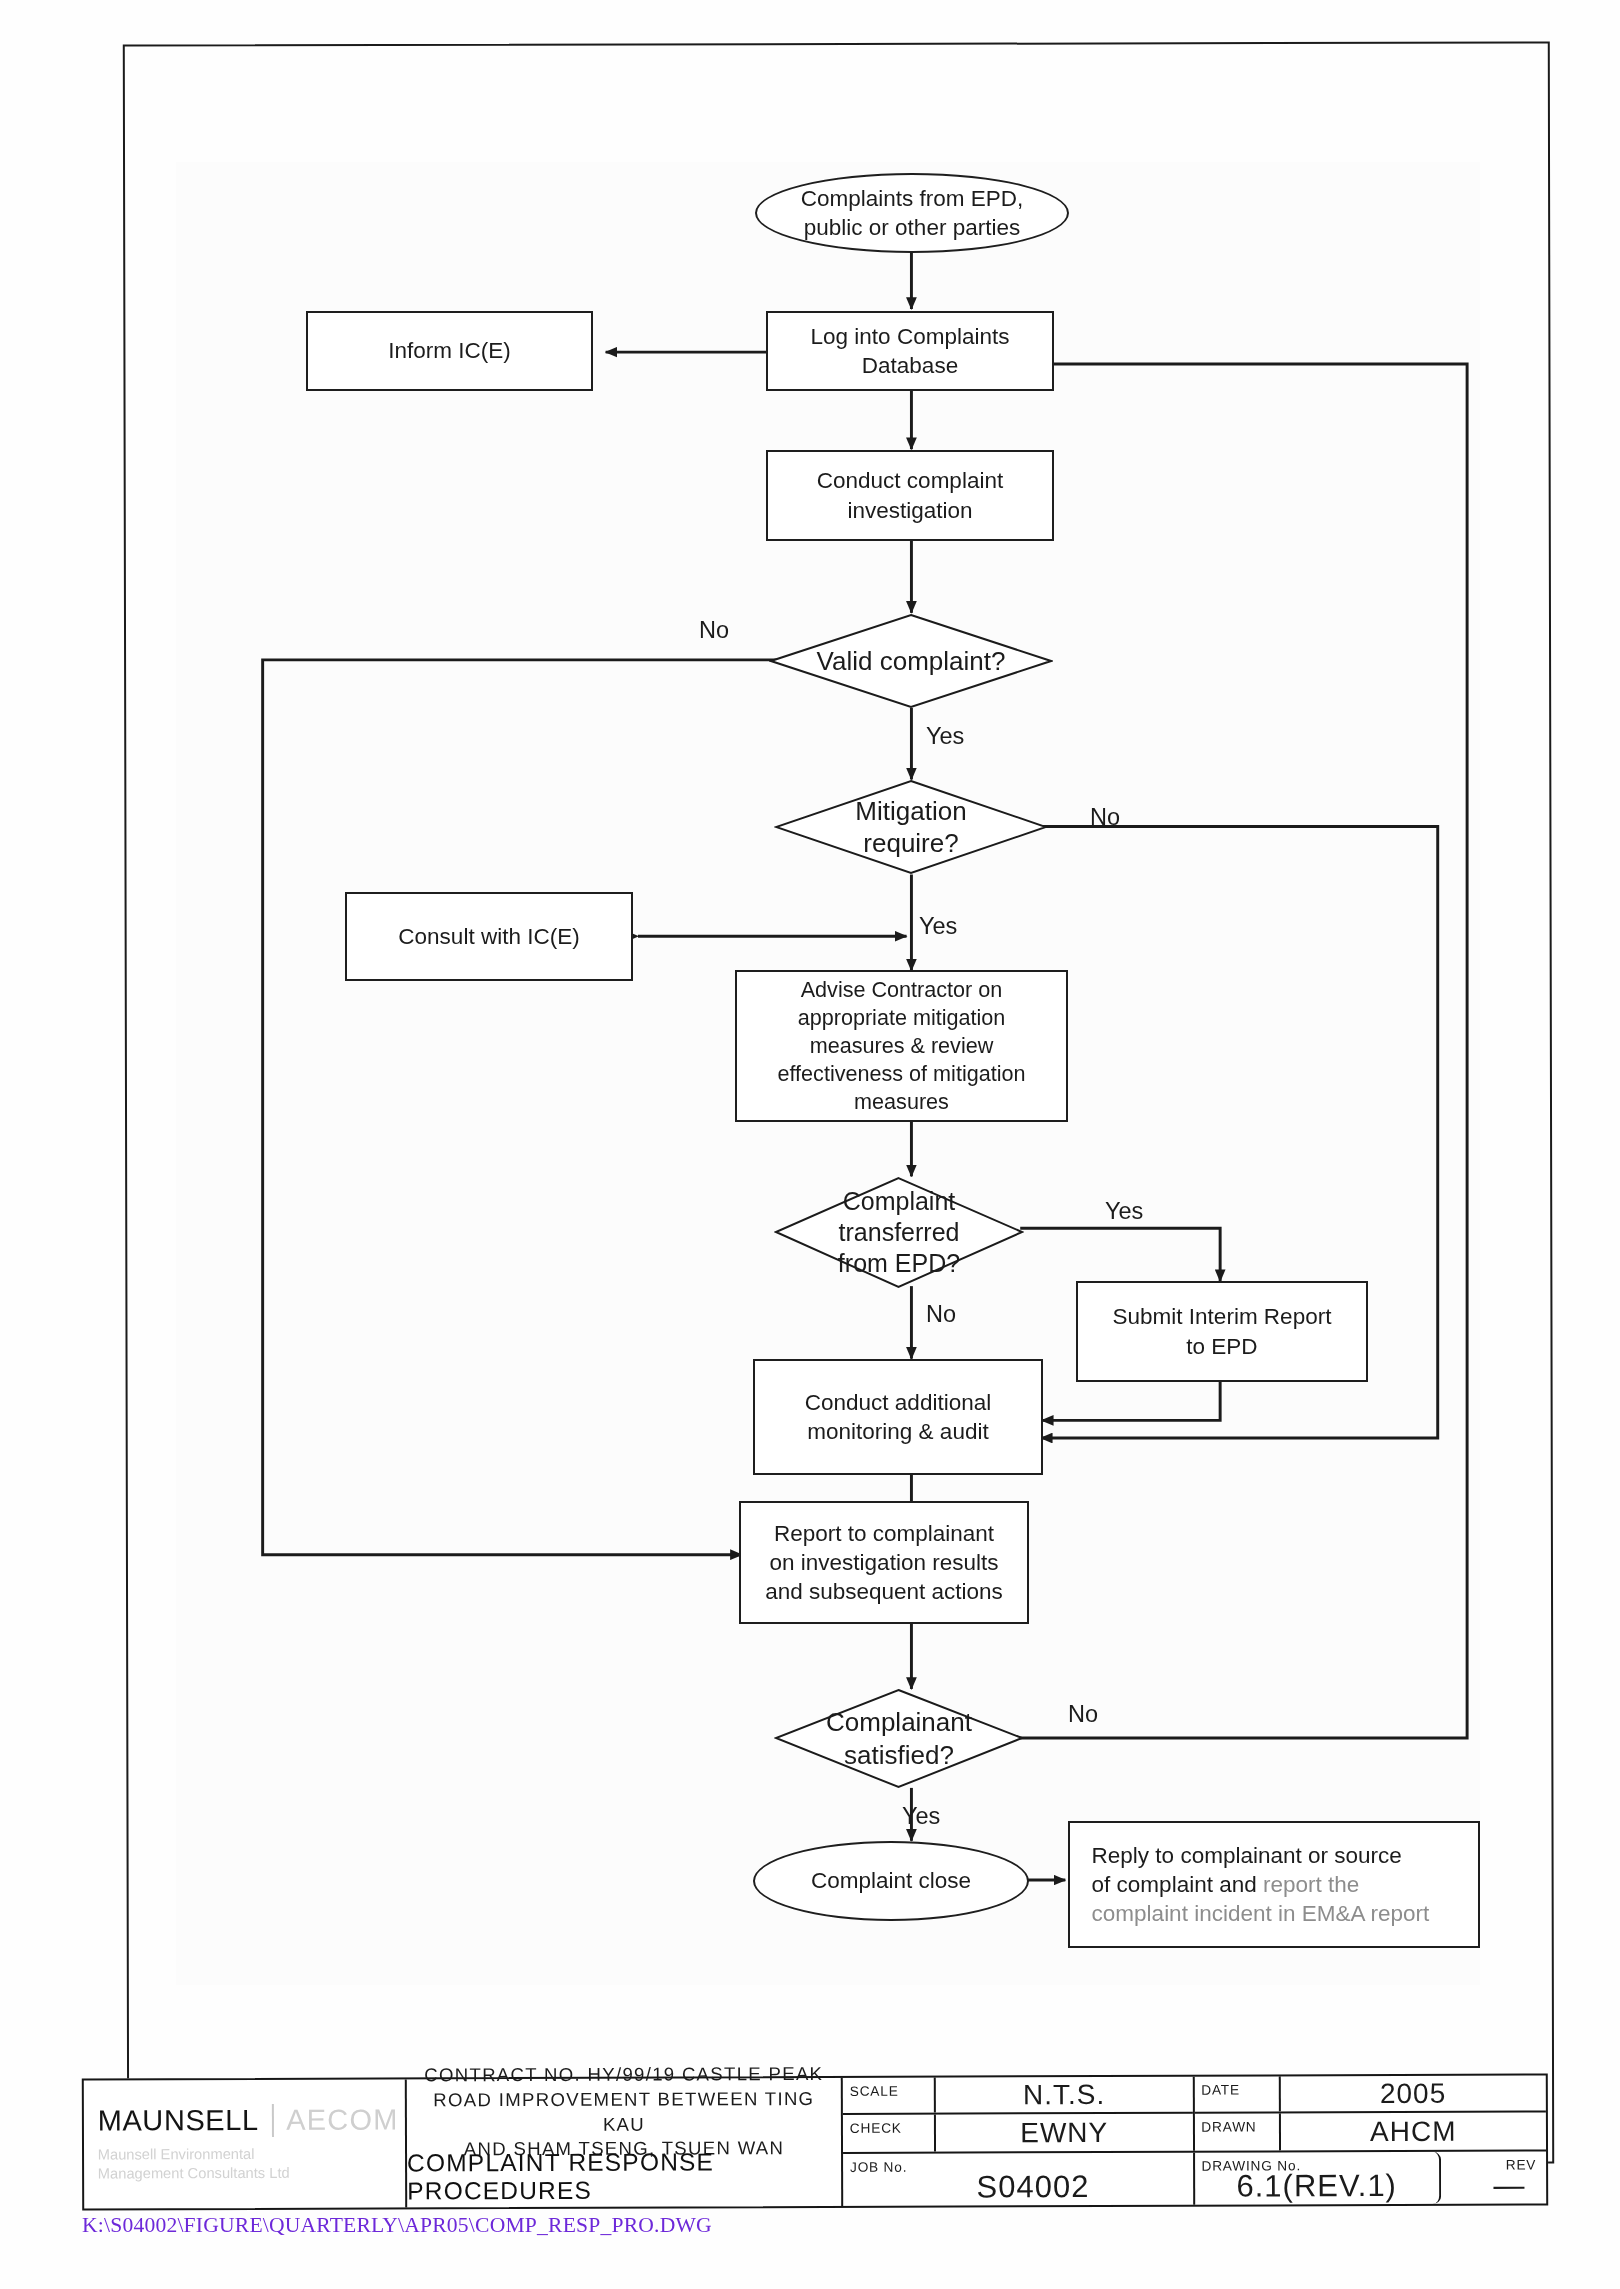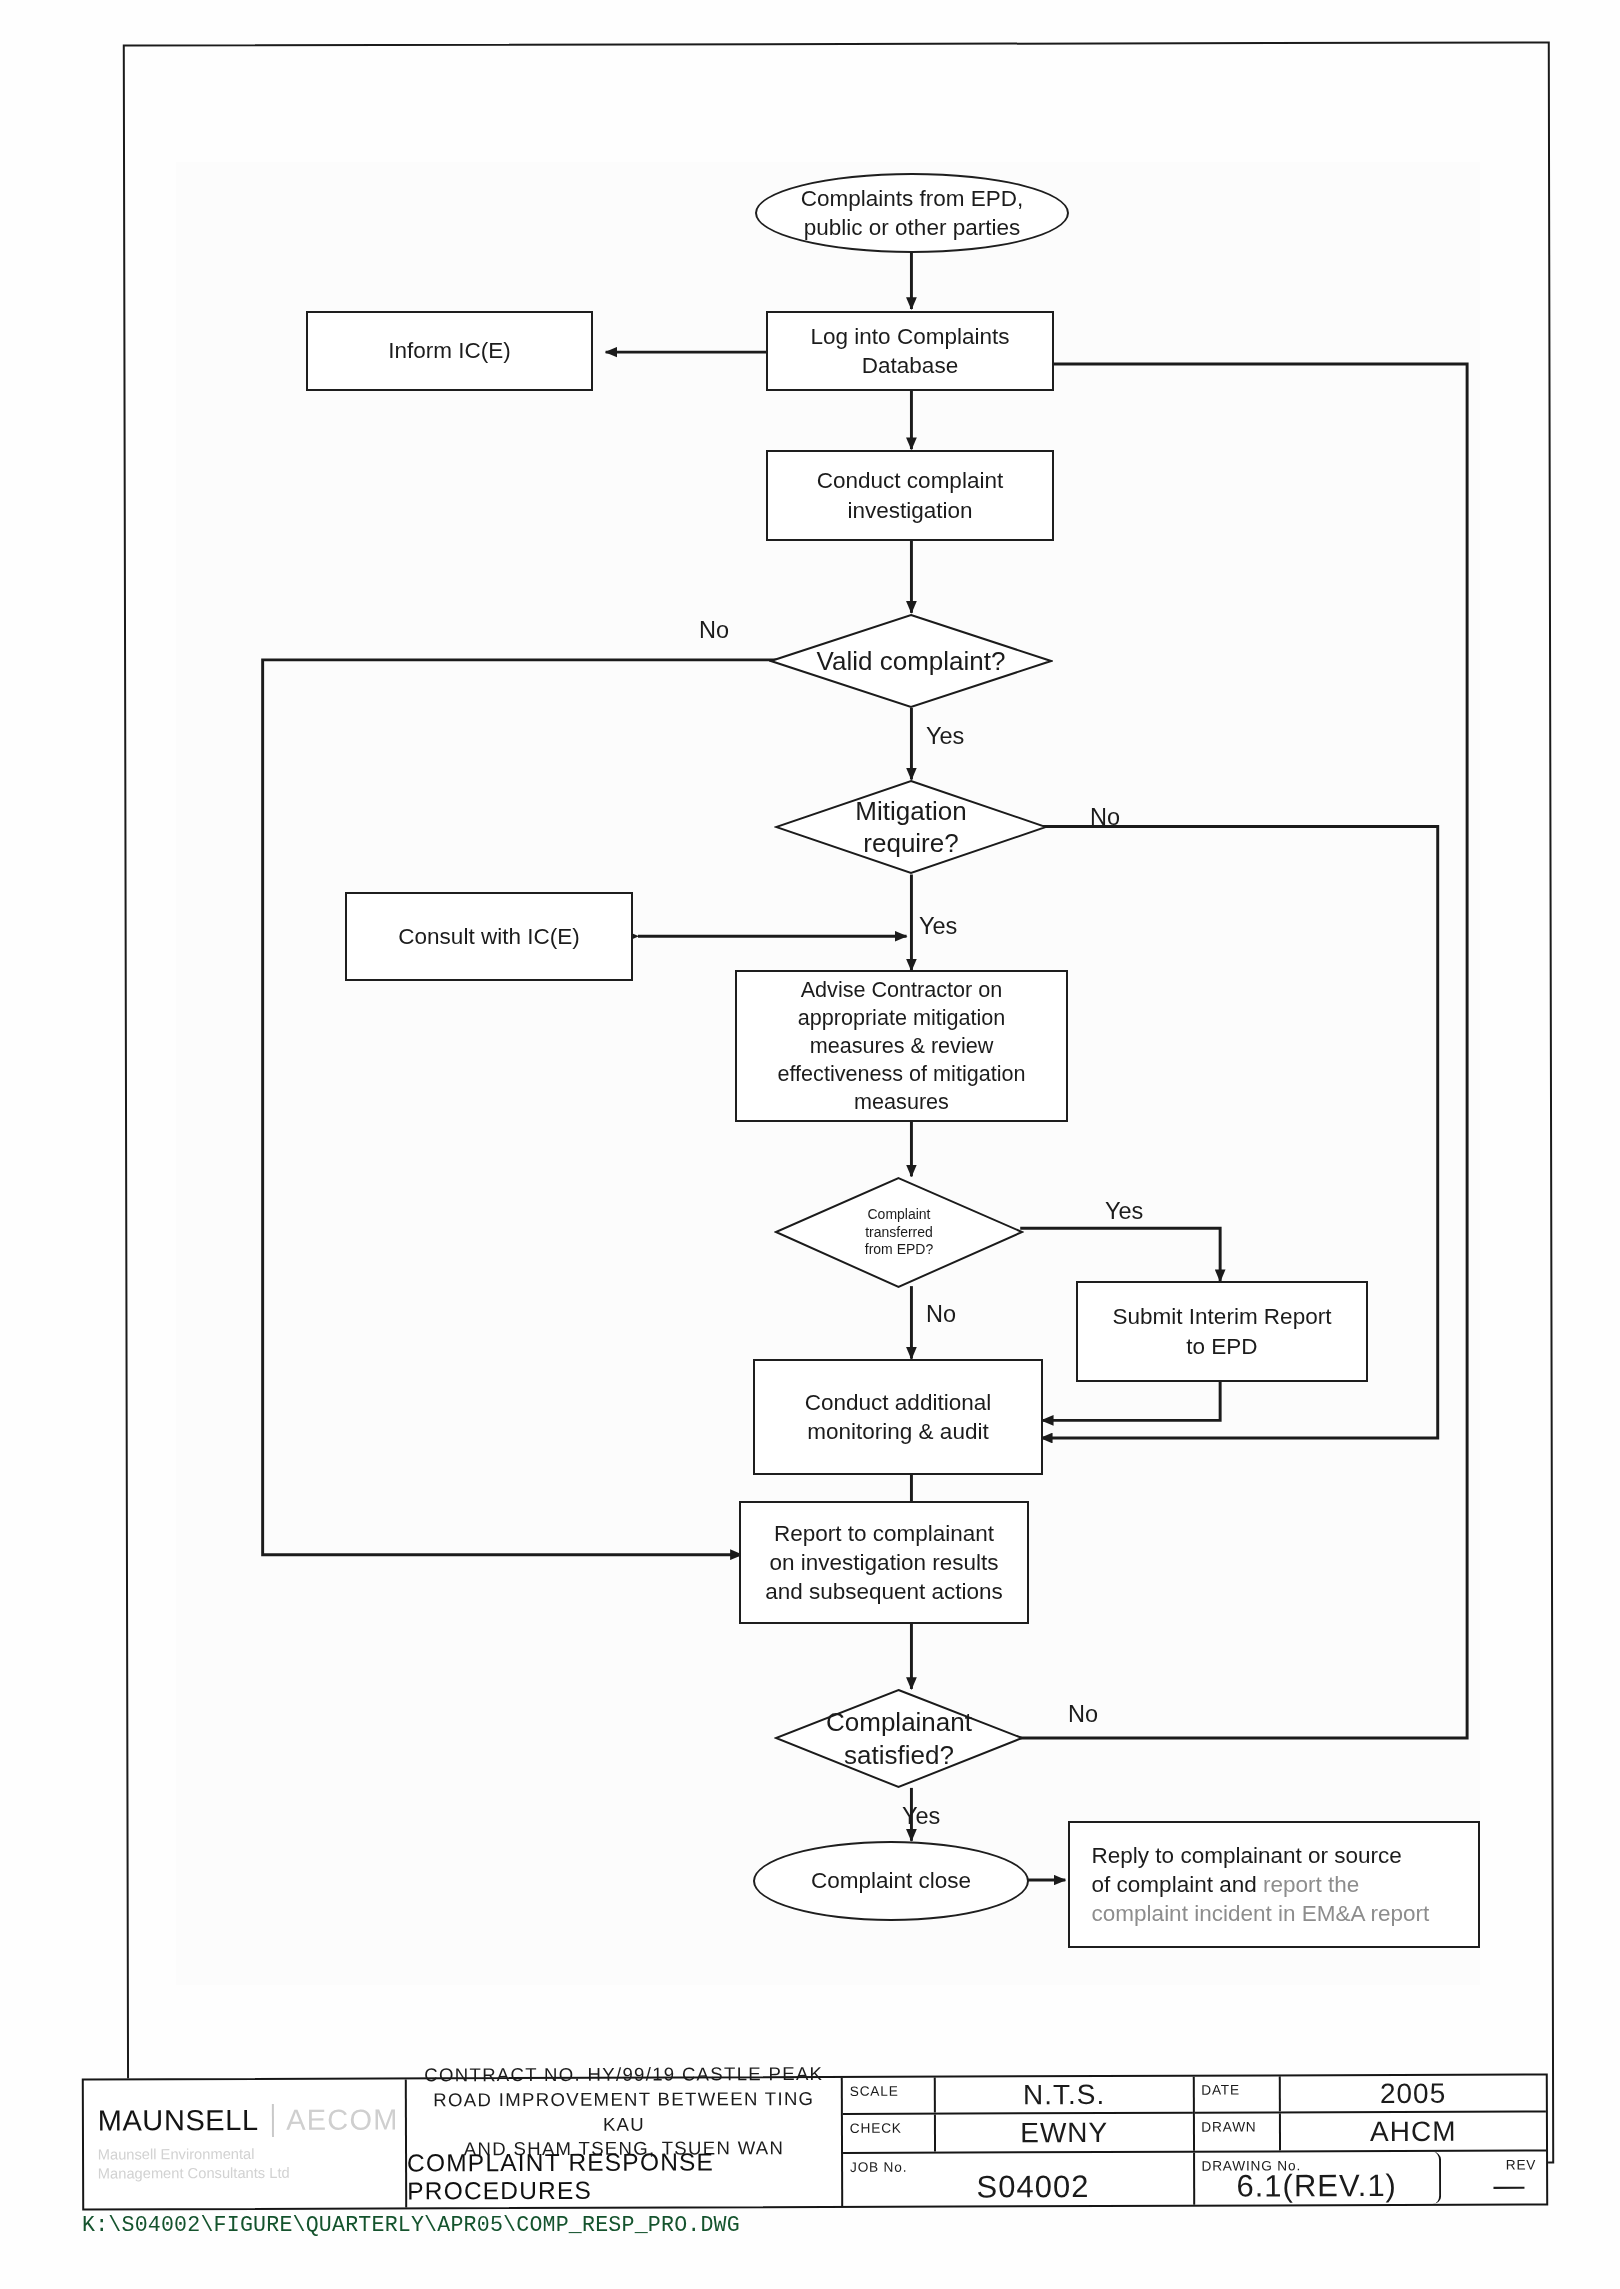--- a/index.html
+++ b/index.html
@@ -54,22 +54,22 @@
     font-size:24.5px;letter-spacing:1.2px;color:#101010;}
   #tb-right{flex:1;display:flex;flex-direction:column;}
   #tb-right-top{height:82px;display:flex;border-bottom:2.9px solid #161616;}
   #tb-right-bot{flex:1;display:flex;}
   .tb-lbl{font-size:13.7px;letter-spacing:0.8px;color:#1b1b1b;position:absolute;left:6.9px;top:5.9px;}
   .tb-val{width:100%;text-align:center;font-size:28px;color:#1b1b1b;letter-spacing:1px;}
   .minicell{border-right:2.9px solid #161616;display:flex;align-items:center;
     justify-content:center;position:relative;box-sizing:border-box;}
   .halfrow{height:50%;display:flex;box-sizing:border-box;}
   .halfrow.top{border-bottom:2.9px solid #161616;}
-  #file-path{position:absolute;left:82px;top:2213px;font-size:21.6px;color:#14532d;
-    letter-spacing:0.2px;font-family:Liberation Mono, monospace;}
+  #file-path{position:absolute;left:82px;top:2213px;font-size:21.6px;color:#6d28d9;
+    letter-spacing:0.2px;font-family:Liberation Serif, serif;}
 </style>
 </head>
 <body>
 
 <div id="scan-page"></div>
 <div id="scan-tint"></div>
 
 <div id="drawing-frame"></div>
 
 <svg id="connectors" viewBox="0 0 1653 2336" xmlns="http://www.w3.org/2000/svg">
@@ -164,21 +164,21 @@
 appropriate mitigation
 measures &amp; review
 effectiveness of mitigation
 measures</span>
 </div>
 
 <div class="dec-wrap" style="left:774px;top:1176px;width:250px;height:113px;">
   <svg viewBox="0 0 255 115" style="position:absolute;inset:0;width:100%;height:100%;">
     <polygon points="127,2 253,57 127,113 2,57" fill="#fff" stroke="#1b1b1b" stroke-width="2"></polygon>
   </svg>
-  <div class="dec-label" style="white-space:pre-line;font-size:14px;">Complaint
+  <div class="dec-label" style="white-space:pre-line;font-size:25px;">Complaint
 transferred
 from EPD?</div>
 </div>
 
 <div class="node proc" style="left:1076px;top:1281px;width:292px;height:101px;">
   <span style="white-space:pre-line;">Submit Interim Report
 to EPD</span>
 </div>
 
 <div class="node proc" style="left:753px;top:1359px;width:290px;height:116px;">

